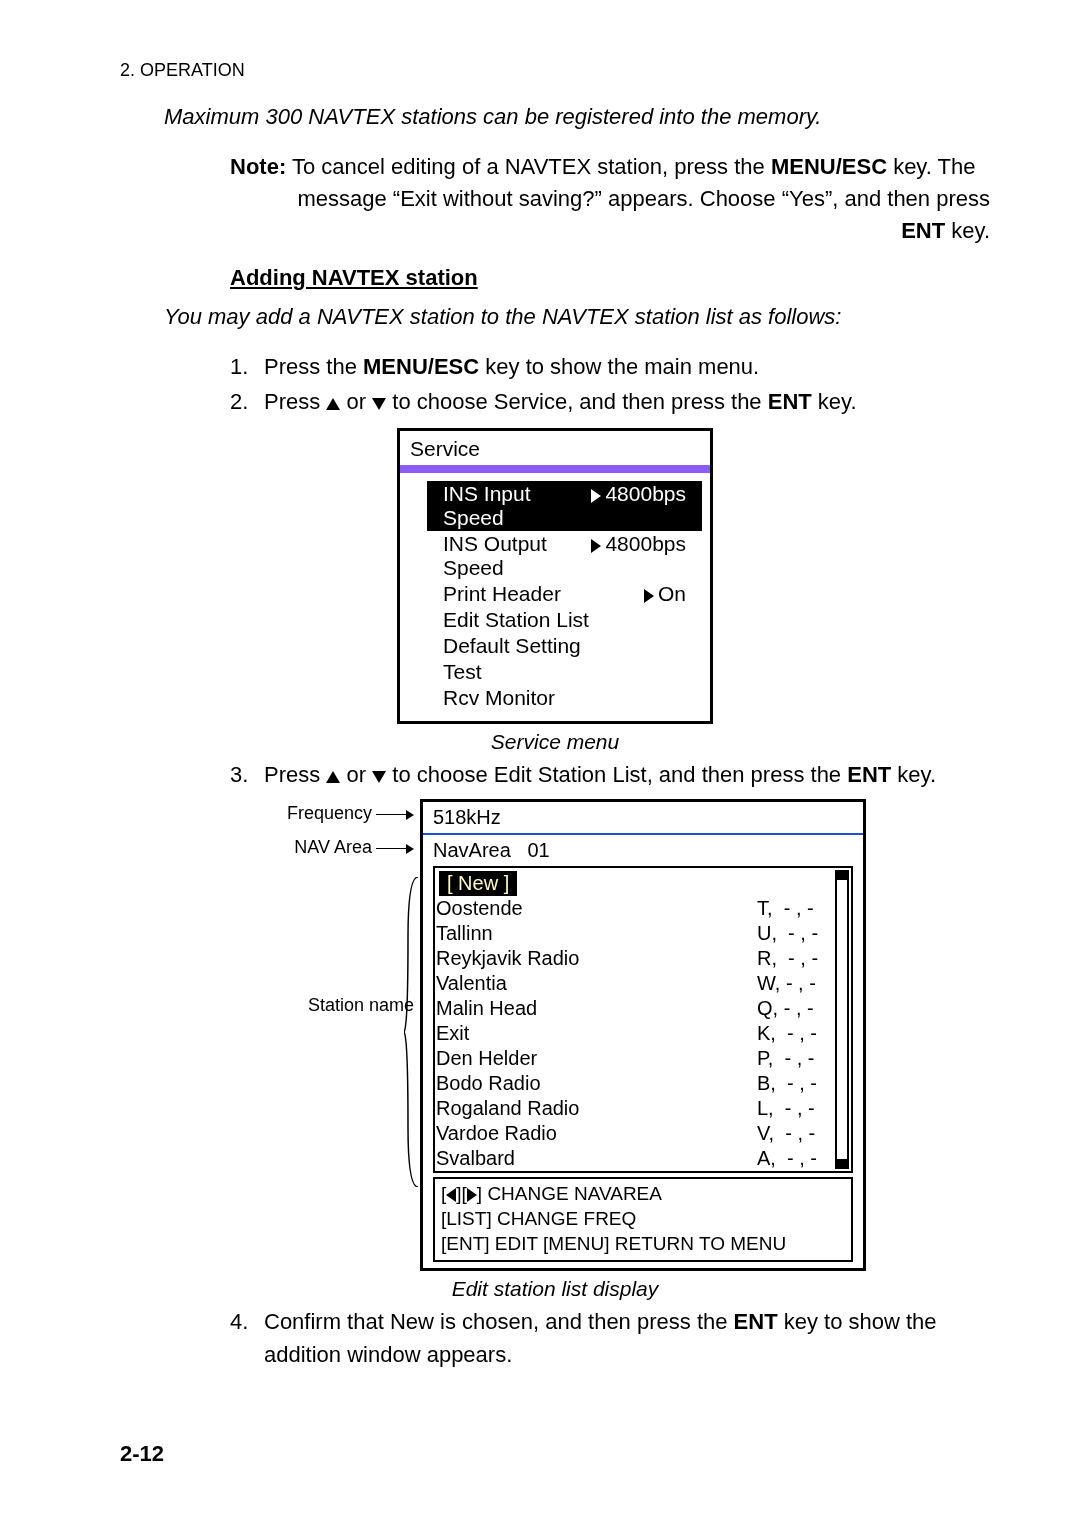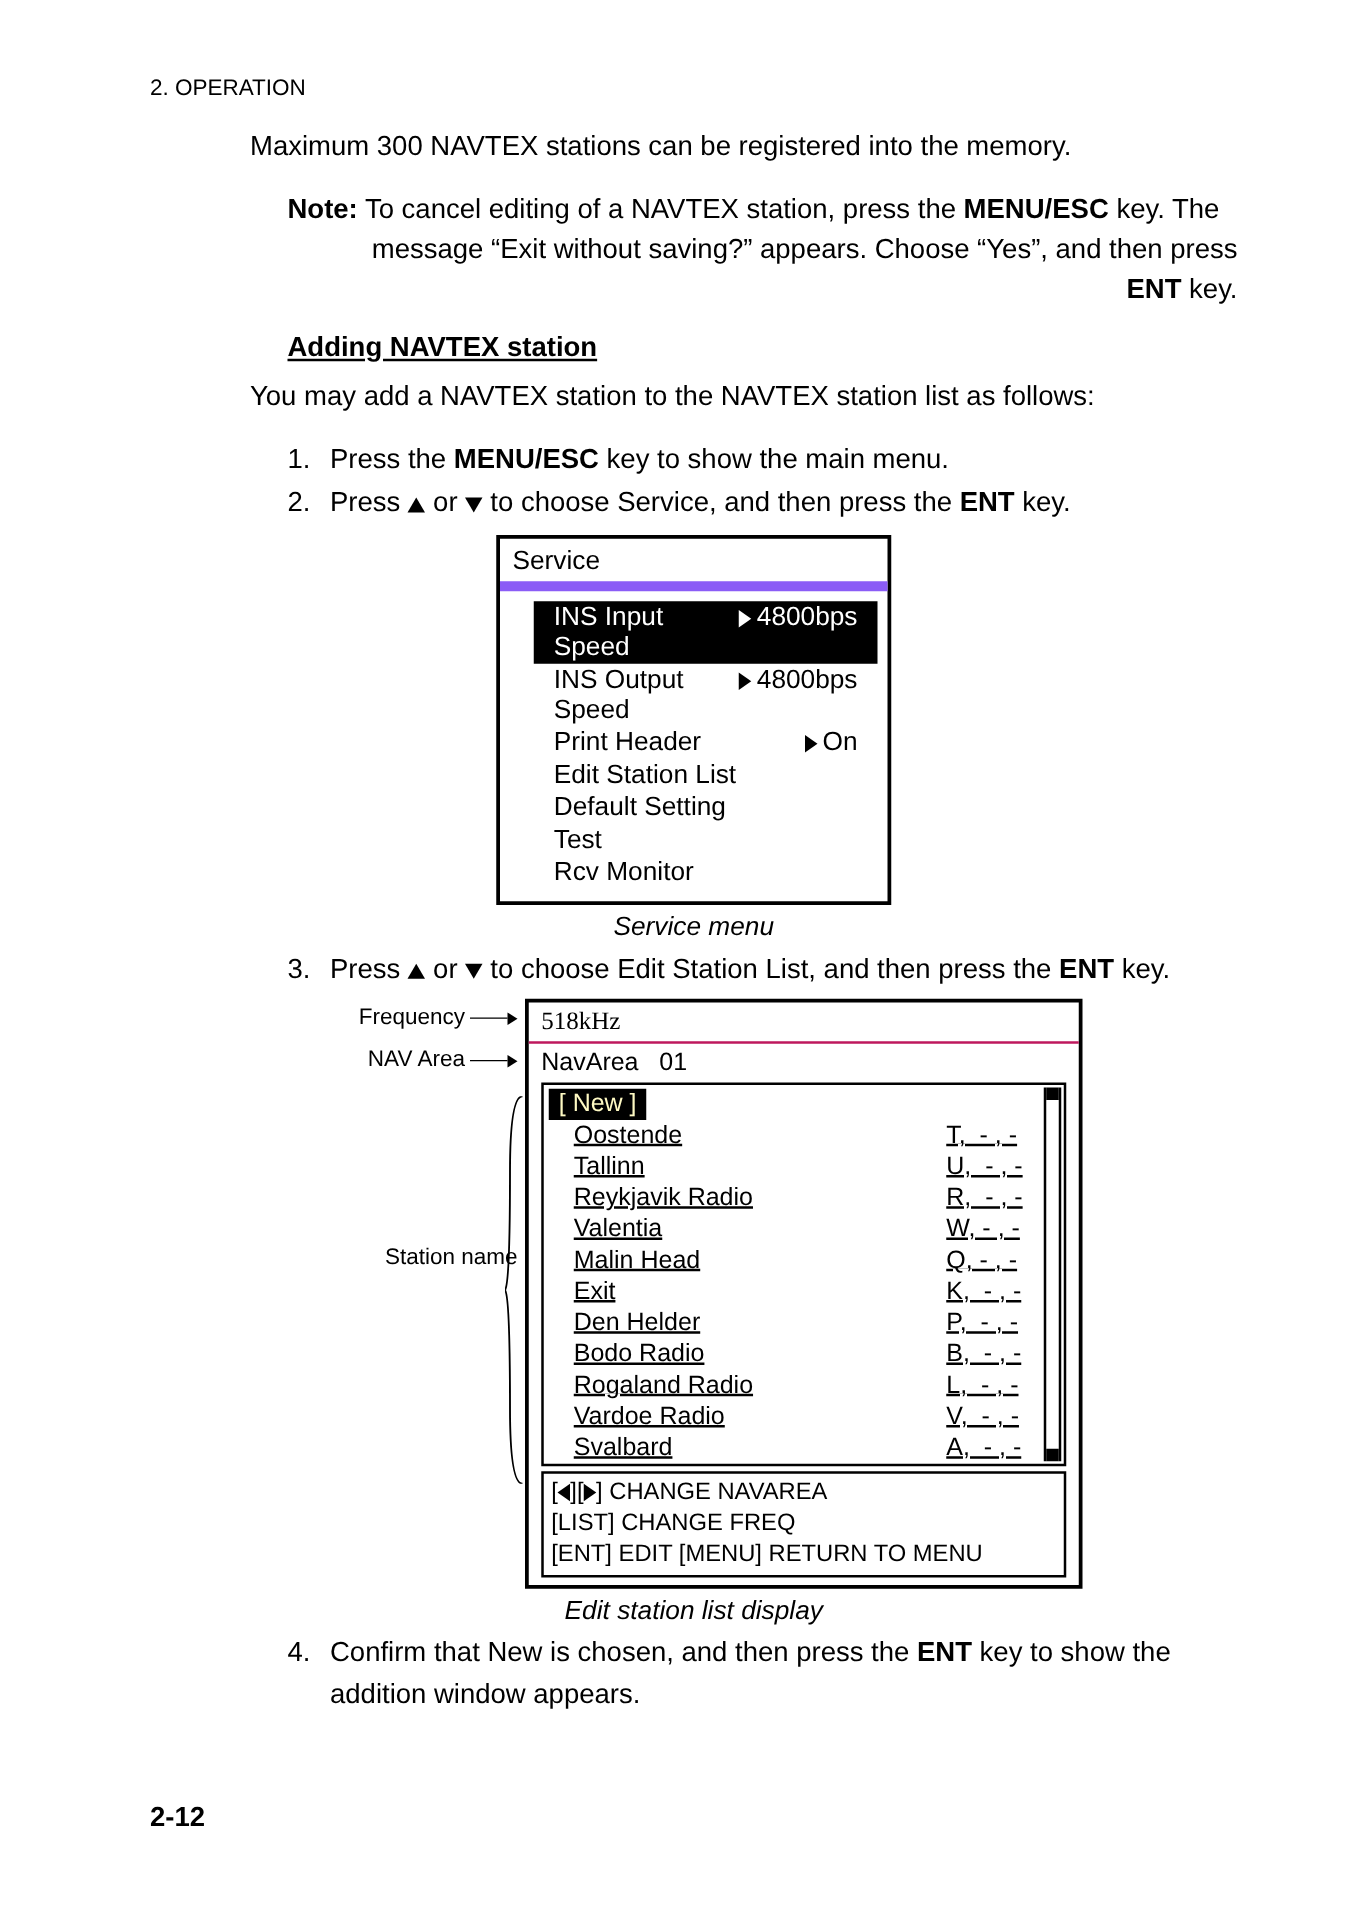--- a/index.html
+++ b/index.html
@@ -22,21 +22,22 @@
     font-weight: bold;
     margin: 10px 0 14px 0;
   }
   .section-title .num {
     display: inline-block;
     width: 120px;
   }
   .body-text {
     font-size: 22px;
     line-height: 1.45;
-    margin-left: 80px;
+    margin-left: 44px;
+    font-style: italic;
   }
   .noteblock {
     font-size: 22px;
     line-height: 1.45;
     margin-left: 110px;
     margin-top: 18px;
     margin-bottom: 18px;
   }
   .noteblock .noteline1 b { font-weight: bold; }
   .noteblock .indented { margin-left: 64px; text-align: right; }
@@ -131,44 +132,42 @@
     width: 16px;
   }
   .brace svg { position:absolute; top:0; left:0; }
   .station-box {
     width: 440px;
     border: 3px solid #000;
     font-size: 20px;
   }
   .station-box .hdr {
     padding: 4px 10px;
-    border-bottom: 2px solid #be185d;
-    font-family: Liberation Serif, serif;
+    border-bottom: 2px solid #1d4ed8;
   }
   .station-box .navarea {
     padding: 4px 0 4px 10px;
   }
   .station-box .listwrap {
     margin: 0 10px 4px 10px;
     border: 2px solid #000;
     position: relative;
     padding-right: 14px;
   }
   .station-box .listwrap .newbadge {
     display: inline-block;
     background: #000;
     color: #fef9c3;
     padding: 1px 8px;
     margin: 3px 0 0 4px;
   }
   .station-box .listwrap .srow {
     display: flex;
-    padding: 0 4px 0 24px;
+    padding: 0 4px 0 1px;
     line-height: 1.25;
-    text-decoration: underline;
   }
   .station-box .listwrap .srow .n { flex: 1; }
   .station-box .listwrap .srow .c { width: 76px; text-align: left; white-space: pre; }
   .station-box .listwrap .scroll {
     position: absolute;
     right: 2px;
     top: 2px;
     bottom: 2px;
     width: 10px;
     border-left: 2px solid #000;

